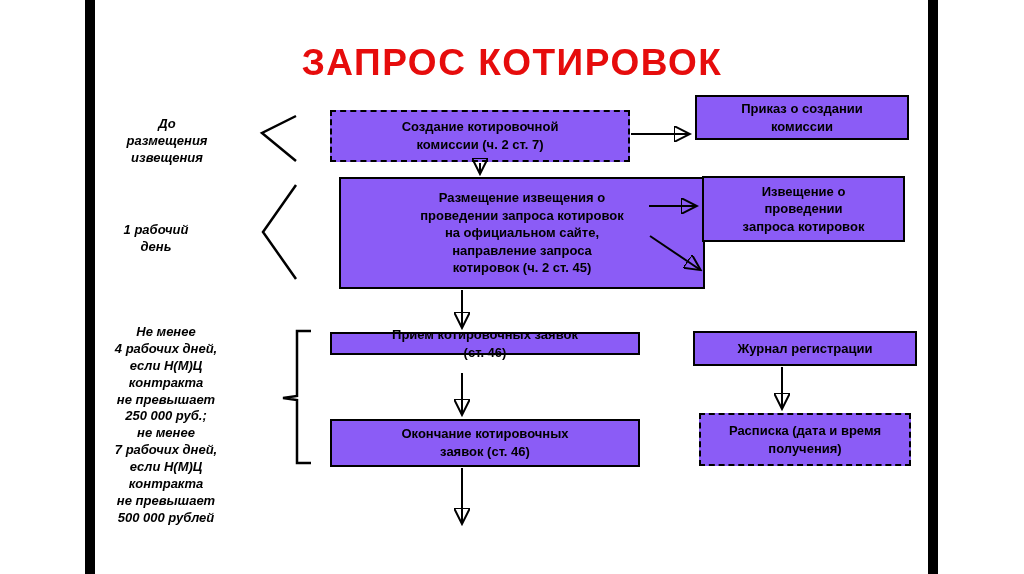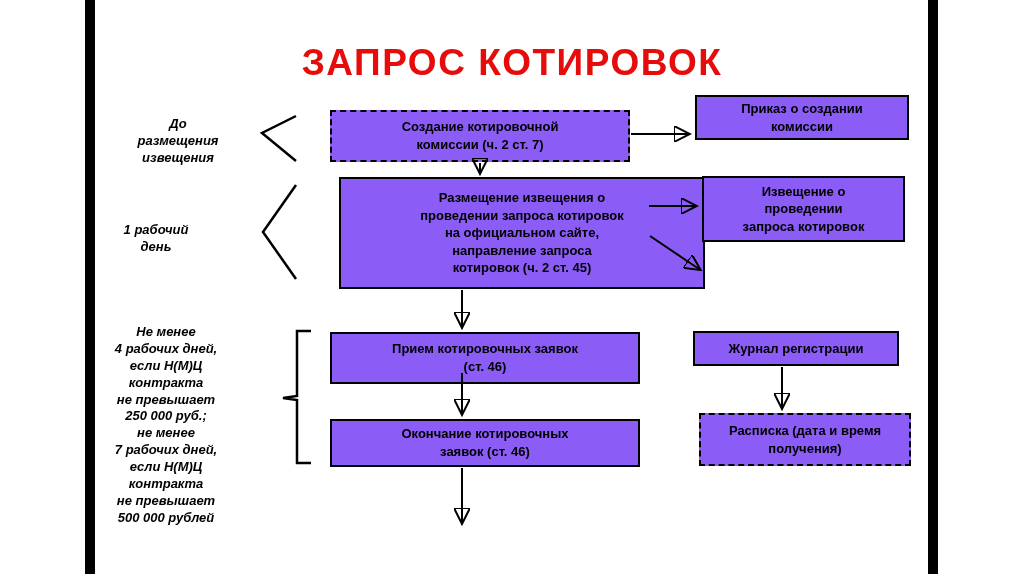--- a/index.html
+++ b/index.html
@@ -31,21 +31,21 @@
 </head>
 <body>
 
 <div class="stage">
 
   <div class="side-bar bar-left"></div>
   <div class="side-bar bar-right"></div>
 
   <div class="title" style="color: rgb(230, 12, 12);">ЗАПРОС КОТИРОВОК</div>
 
-  <div class="side-label" style="left:102px; width:152px; top:116px;">До
+  <div class="side-label" style="left:91px; width:152px; top:116px;">До
 размещения
 извещения</div>
   <div class="side-label" style="left:100px; width:112px; top:222px;">1 рабочий
 день</div>
   <div class="side-label" style="left:92px; width:148px; top:324px;">Не менее
 4 рабочих  дней,
 если Н(М)Ц
 контракта
 не превышает
 250 000 руб.;
@@ -56,31 +56,31 @@
 не превышает
 500 000 рублей</div>
 
   <div class="box dashed" style="left:330px; top:110px; width:300px; height:52px;">Создание котировочной
 комиссии (ч. 2 ст. 7)</div>
   <div class="box" style="left:330px; top:177px; width:366px; height:112px;margin-left:9px;">Размещение извещения о
 проведении запроса котировок
 на официальном сайте,
 направление запроса
 котировок (ч. 2 ст. 45)</div>
-  <div class="box" style="left:330px; top:332px; width:310px; height:52px;">Прием котировочных заявок
+  <div class="box" style="left:330px; top:332px; width:310px; height:23px;">Прием котировочных заявок
 (ст. 46)</div>
   <div class="box" style="left:330px; top:419px; width:310px; height:48px;">Окончание котировочных
 заявок (ст. 46)</div>
 
   <div class="box" style="left:695px; top:95px; width:214px; height:45px;">Приказ о создании
 комиссии</div>
   <div class="box" style="left:702px; top:176px; width:203px; height:66px;">Извещение о
 проведении
 запроса котировок</div>
-  <div class="box" style="left:693px; top:331px; width:206px; height:35px;">Журнал регистрации</div>
+  <div class="box" style="left:693px; top:331px; width:224px; height:35px;">Журнал регистрации</div>
   <div class="box dashed" style="left:699px; top:413px; width:212px; height:53px;">Расписка (дата и время
 получения)</div>
 
   <svg class="connectors" viewBox="0 0 1024 574">
     <defs>
       <marker id="ah" markerWidth="9" markerHeight="8" refX="7" refY="4" orient="auto">
         <path d="M0,0 L8,4 L0,8 Z" fill="#000" stroke="none"></path>
       </marker>
     </defs>
 

